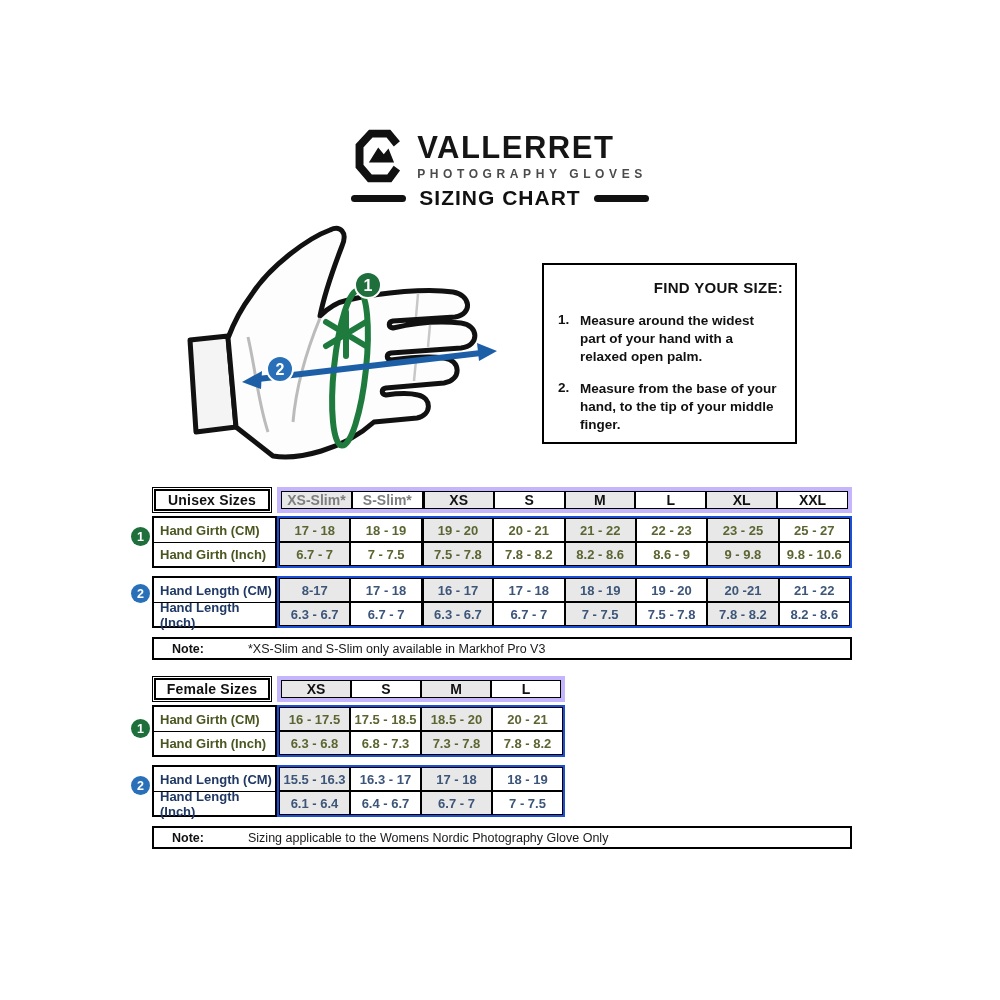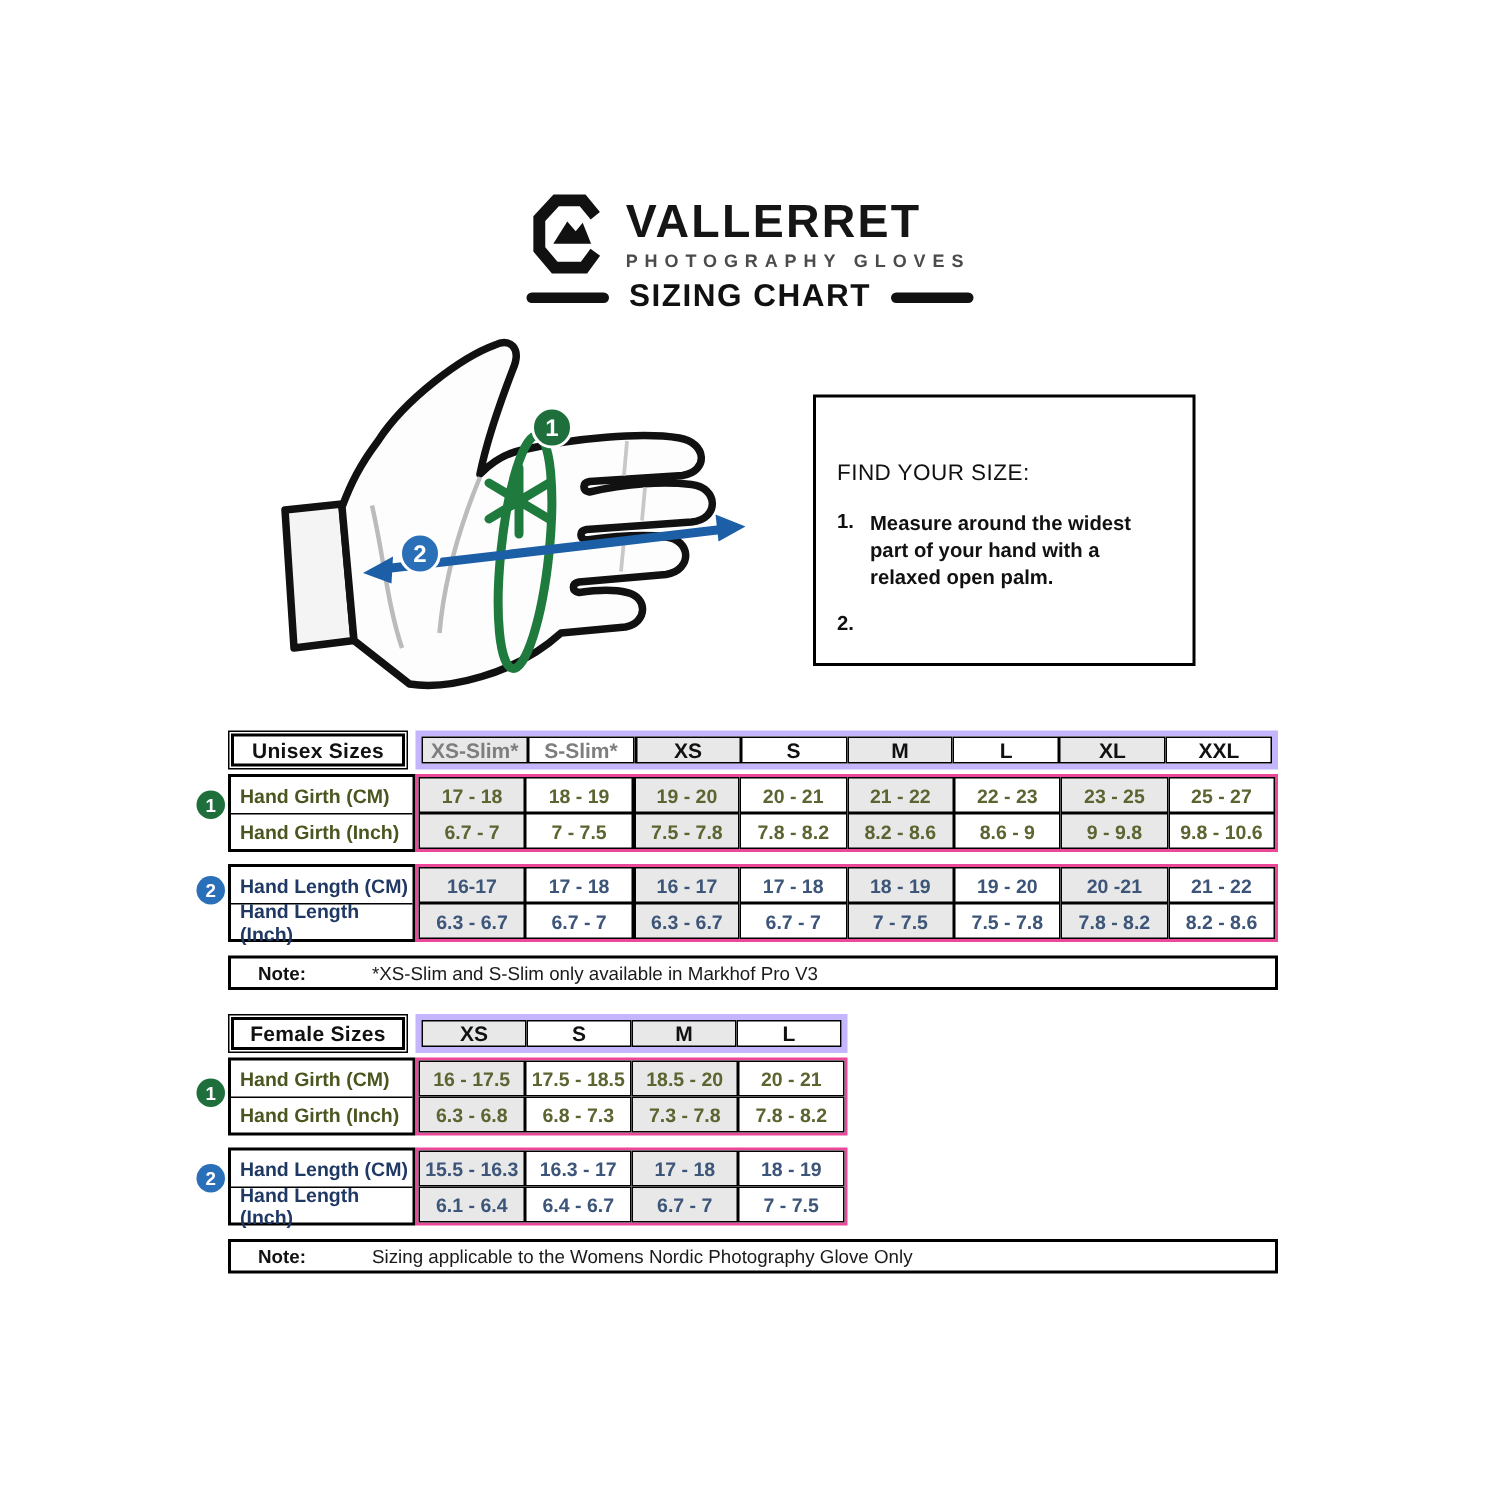--- a/index.html
+++ b/index.html
@@ -12,21 +12,21 @@
   .logo-text{display:flex;flex-direction:column;}
   .brand-name{font-size:31px;font-weight:800;letter-spacing:1.5px;color:#151515;line-height:1;}
   .brand-tagline{font-size:12px;font-weight:600;letter-spacing:4.6px;color:#4b4b4b;margin-top:4px;}
   #sizing-line{position:absolute;top:186px;left:0;right:0;display:flex;justify-content:center;align-items:center;gap:13px;}
   .dash{width:55px;height:7px;background:#111;border-radius:4px;}
   .page-title{font-size:21px;font-weight:800;letter-spacing:1px;color:#111;}
 
   
   #findbox{position:absolute;left:542px;top:263px;width:255px;height:181px;border:2px solid #000;
            box-sizing:border-box;padding:14px 12px 0 14px;}
-  .fys-title{text-align:left;font-size:15px;font-weight:400;margin-bottom:16px;letter-spacing:.3px;margin-top:28px;}
+  .fys-title{text-align:right;font-size:15px;font-weight:700;margin-bottom:16px;letter-spacing:.3px;}
   .fys-item{display:flex;margin-bottom:14px;}
   .fys-num{width:22px;font-size:13.5px;font-weight:800;}
   .fys-text{width:202px;font-size:13.5px;font-weight:700;line-height:1.33;}
 
   
   #hand{position:absolute;left:178px;top:222px;}
 
   
   .tbl{position:absolute;left:152px;width:700px;}
   .hdr-row{display:flex;height:26px;}
@@ -38,21 +38,21 @@
   .g8{grid-template-columns:repeat(8,1fr);}
   .g4{grid-template-columns:repeat(4,1fr);}
   .hc{border:1px solid #000;box-sizing:border-box;display:flex;align-items:center;justify-content:center;
       font-weight:800;font-size:14px;background:#fff;}
   .hgrid .hc:nth-child(odd){background:#e8e8e8;}
   .hc.slim{color:#7e7e7e;}
   .sect{display:flex;}
   .lcol{width:125px;border:2px solid #000;box-sizing:border-box;background:#fff;}
   .lcell{height:24px;display:flex;align-items:center;padding-left:6px;font-weight:800;font-size:13px;box-sizing:border-box;}
   .lcell + .lcell{border-top:1px solid #000;}
-  .vgrid{flex:1;display:grid;border:2px solid #ec4899;box-sizing:border-box;}
+  .vgrid{flex:1;display:grid;border:2px solid #1d4ed8;box-sizing:border-box;}
   .vc{height:24px;display:flex;align-items:center;justify-content:center;font-weight:700;font-size:13px;
       border:1px solid #000;box-sizing:border-box;background:#fff;}
   .vgrid .vc:nth-child(odd){background:#e8e8e8;}
   .gs{border-left:2px solid #000 !important;}
   .girth .lcell{color:#4a561f;}
   .girth .vc{color:#5a6531;}
   .length .lcell{color:#1f3864;}
   .length .vc{color:#3c5579;}
   .mt3{margin-top:3px;}
   .mt8{margin-top:8px;}
@@ -139,20 +139,21 @@
   </svg>
 
   <div id="findbox">
     <div class="fys-title">FIND YOUR SIZE:</div>
     <div class="fys-item">
       <div class="fys-num">1.</div>
       <div class="fys-text">Measure around the widest part of your hand with a relaxed open palm.</div>
     </div>
     <div class="fys-item">
       <div class="fys-num">2.</div>
+      <div class="fys-text">Measure from the base of your hand, to the tip of your middle finger.</div>
     </div>
   </div>
 
   <div class="tbl" style="top:487px;">
     <div class="hdr-row">
       <div class="title-wrap">
         <div class="title-outer">
             <div class="title-inner">Unisex Sizes</div>
           </div>
       </div>
@@ -192,21 +193,21 @@
         <div class="vc">9.8 - 10.6</div>
       </div>
     </div>
 
     <div class="sect length mt8">
       <div class="lcol">
         <div class="lcell">Hand Length (CM)</div>
         <div class="lcell">Hand Length (Inch)</div>
       </div>
       <div class="vgrid g8">
-        <div class="vc">16-17</div>
+        <div class="vc">8-17</div>
         <div class="vc">17 - 18</div>
         <div class="vc gs">16 - 17</div>
         <div class="vc">17 - 18</div>
         <div class="vc">18 - 19</div>
         <div class="vc">19 - 20</div>
         <div class="vc">20 -21</div>
         <div class="vc">21 - 22</div>
         <div class="vc">6.3 - 6.7</div>
         <div class="vc">6.7 - 7</div>
         <div class="vc gs">6.3 - 6.7</div>

